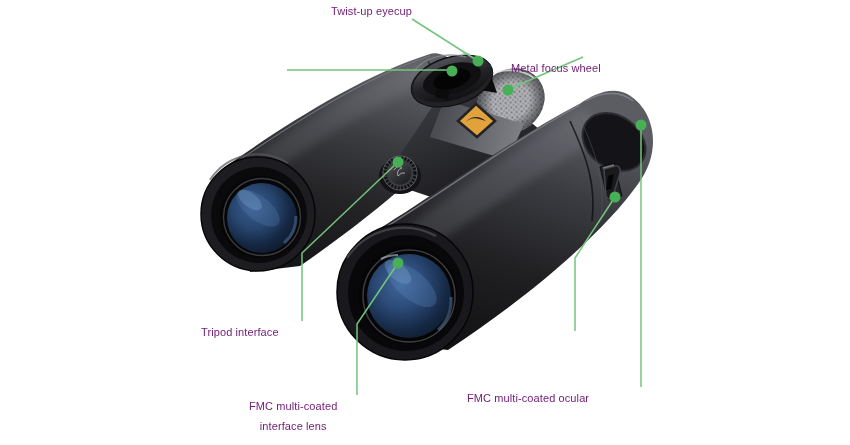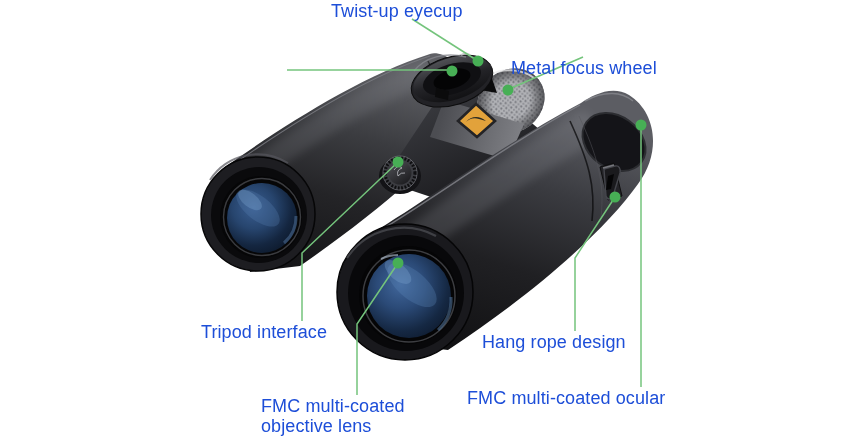--- a/index.html
+++ b/index.html
@@ -2,28 +2,28 @@
 <html><head>
 <meta charset="utf-8">
 <style>
   html,body{margin:0;padding:0;background:#fff;}
   .stage{
     position:relative;width:850px;height:445px;background:#ffffff;
     overflow:hidden;font-family:"Liberation Sans","DejaVu Sans",sans-serif;
   }
   .stage svg.scene{position:absolute;left:0;top:0;}
   .callout-label{
-    position:absolute;color:#1d4ed8;font-size:18px;font-weight:500;
+    position:absolute;color:#701a75;font-size:11px;font-weight:500;
     line-height:20px;letter-spacing:0.1px;white-space:nowrap;
   }
   .lbl-twist{left:331px;top:1px;}
   .lbl-eyepiece{left:200px;top:41px;}
   .lbl-wheel{left:511px;top:58px;}
   .lbl-tripod{left:201px;top:322px;}
-  .lbl-objective{left:261px;top:396px;}
+  .lbl-objective{left:249px;top:396px;text-align:center;}
   .lbl-hang{left:482px;top:332px;}
   .lbl-ocular{left:467px;top:388px;}
 </style>
 </head>
 <body>
 
 <div class="stage">
 
   <svg class="scene" width="850" height="445" viewBox="0 0 850 445">
     <defs>
@@ -191,19 +191,18 @@
 
   <div class="callout-label lbl-twist">Twist-up eyecup</div>
 
 
   <div class="callout-label lbl-wheel">Metal focus wheel</div>
 
   <div class="callout-label lbl-tripod">Tripod interface</div>
 
   <div class="callout-label lbl-objective">
     <div>FMC multi-coated</div>
-    <div>objective lens</div>
+    <div>interface lens</div>
   </div>
 
-  <div class="callout-label lbl-hang">Hang rope design</div>
 
   <div class="callout-label lbl-ocular">FMC multi-coated ocular</div>
 </div>
 
 </body></html>

